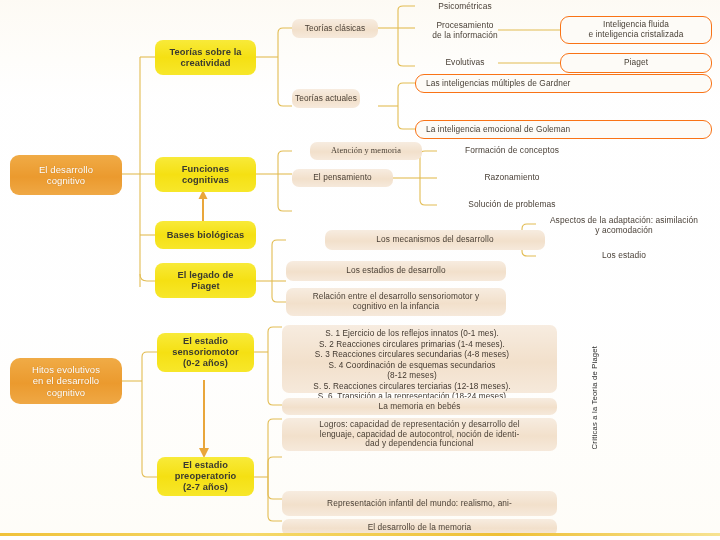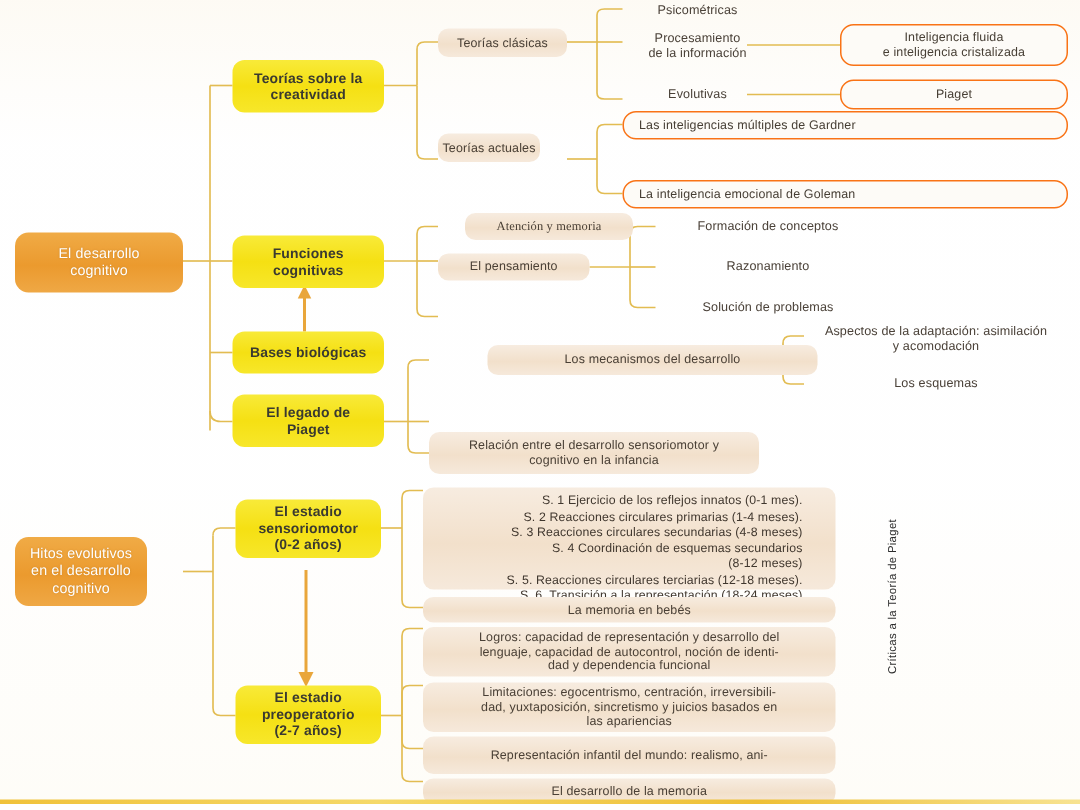--- a/index.html
+++ b/index.html
@@ -89,21 +89,21 @@
     color: #4a4138;
   }
 
   .node-list {
     background: #f4e4d2;
     background: linear-gradient(180deg,#f7ece0 0%, #f2e0cb 55%, #f6e9db 100%);
     border-radius: 7px;
     font-size: 8.2px;
     color: #40372e;
     display: block;
-    text-align: right;
+    text-align: center;
     padding: 4px 22px 3px 7px;
     line-height: 1.28;
   }
 
   .node-list .li { white-space: nowrap; }
 
   .side-label {
     position: absolute;
     z-index: 3;
     font-size: 7.6px;
@@ -277,38 +277,39 @@
 
   <div class="node node-yellow" style="left:155px; top:263px; width:101px; height:35px;">
     <div>
       <div>El legado de</div>
       <div>Piaget</div>
     </div>
   </div>
 
   <div class="node node-cream" style="left:303px; top:230px; width:220px; height:20px;margin-left:22px;">Los mecanismos del desarrollo</div>
 
+  <div class="node node-cream" style="left:286px; top:261px; width:220px; height:20px;">Los estadios de desarrollo</div>
 
   <div class="node node-cream" style="left:286px; top:288px; width:220px; height:28px;">
     <div>
       <div>Relación entre el desarrollo sensoriomotor y</div>
       <div>cognitivo en la infancia</div>
     </div>
   </div>
 
   <div class="node node-plain" style="left:536px; top:215px; width:176px; height:22px;">
     <div>
       <div>Aspectos de la adaptación: asimilación</div>
       <div>y acomodación</div>
     </div>
   </div>
 
-  <div class="node node-plain" style="left:536px; top:249px; width:176px; height:14px;">Los esquemas</div>
-
-  <div class="node node-root" style="left:10px; top:358px; width:88px; height:46px;">
+  <div class="node node-plain" style="left:536px; top:249px; width:176px; height:14px;">Los estadio</div>
+
+  <div class="node node-root" style="left:10px; top:358px; width:112px; height:46px;border-radius:10px;">
     <div>
       <div>Hitos evolutivos</div>
       <div>en el desarrollo</div>
       <div>cognitivo</div>
     </div>
   </div>
 
   <div class="node node-yellow" style="left:157px; top:333px; width:97px; height:39px;">
     <div>
       <div>El estadio</div>
@@ -338,27 +339,20 @@
   </div>
 
   <div class="node node-cream" style="left:282px; top:418px; width:275px; height:33px;">
     <div>
       <div>Logros: capacidad de representación y desarrollo del</div>
       <div>lenguaje, capacidad de autocontrol, noción de identi-</div>
       <div>dad y dependencia funcional</div>
     </div>
   </div>
 
-  <div class="node node-cream" style="left:282px; top:455px; width:275px; height:33px;">
-    <div>
-      <div>Limitaciones: egocentrismo, centración, irreversibili-</div>
-      <div>dad, yuxtaposición, sincretismo y juicios basados en</div>
-      <div>las apariencias</div>
-    </div>
-  </div>
 
   <div class="node node-cream" style="left:282px; top:491px; width:275px; height:25px;">
     <div>
       <div>Representación infantil del mundo: realismo, ani-</div>
     </div>
   </div>
 
   <div class="node node-cream" style="left:282px; top:519px; width:275px; height:17px;text-align:right;">El desarrollo de la memoria</div>
 
   <div class="side-label" style="left:590px; top:346px;">Críticas a la Teoría de Piaget</div>

